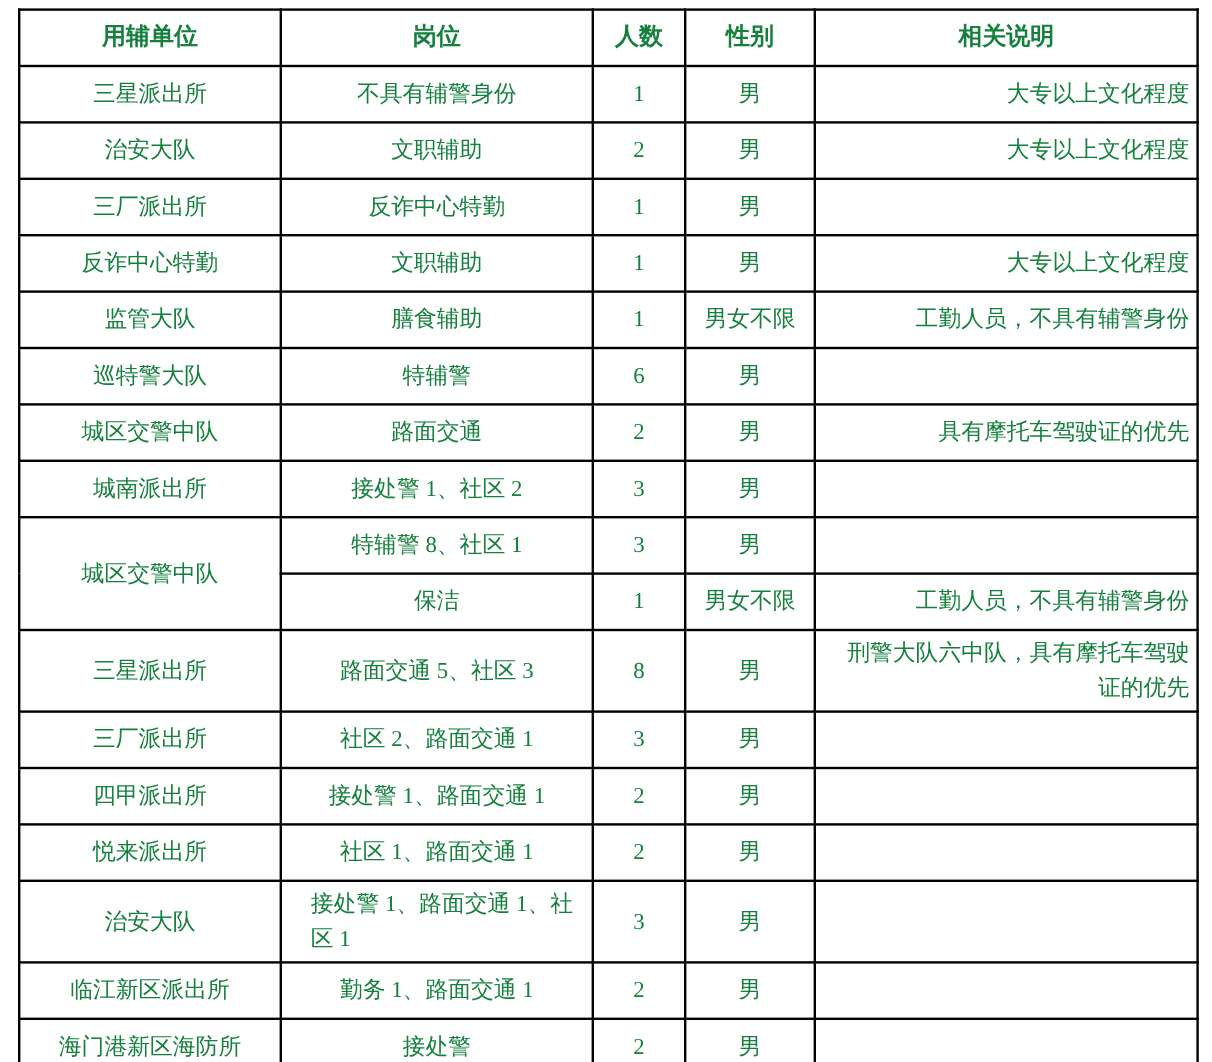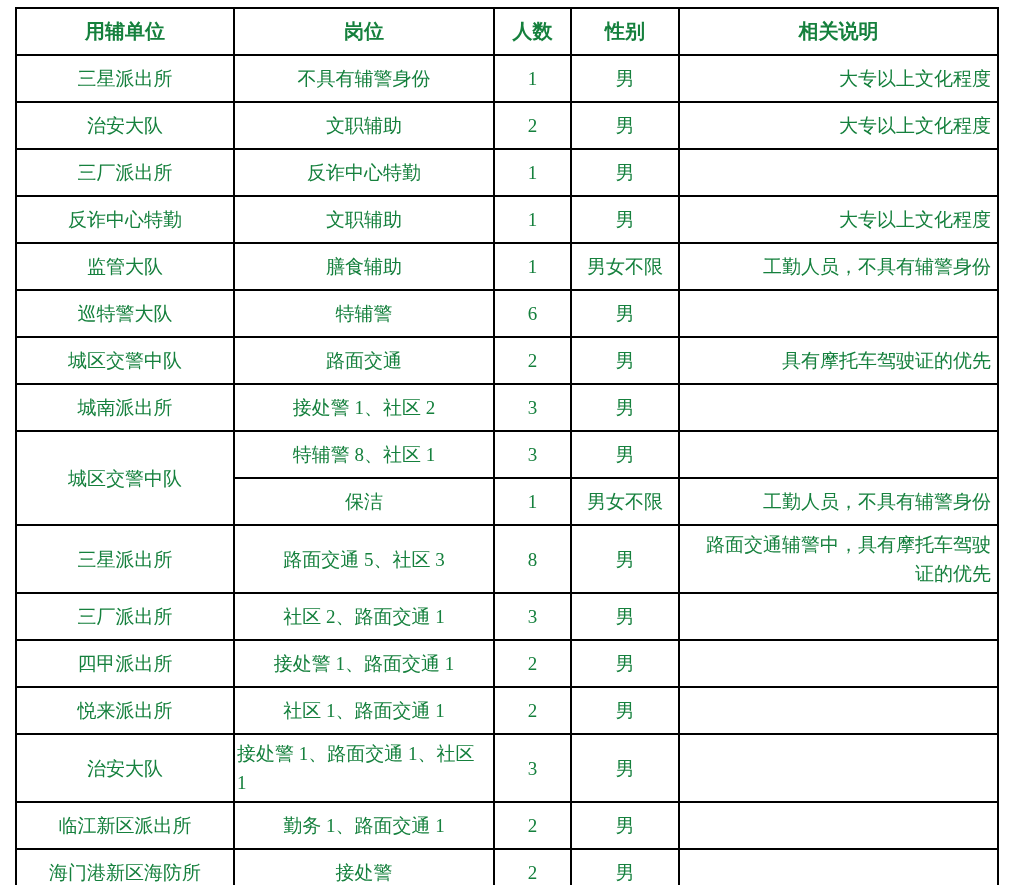--- a/index.html
+++ b/index.html
@@ -46,21 +46,21 @@
     font-size: 20px;
   }
   td[data-name="note-cell"] {
     text-align: right;
     padding-left: 10px;
     padding-right: 6px;
     margin-left: 34px;
   }
   td.align-left {
     text-align: left;
-    padding-left: 2px;
+    padding-left: 24px;
   }
 </style>
 </head>
 <body>
 
 <div class="page" data-name="document-page">
   <table class="recruit-table" data-name="recruitment-table">
     <colgroup>
       <col class="col-unit">
       <col class="col-position">
@@ -145,21 +145,21 @@
           <td data-name="position-cell">保洁</td>
           <td data-name="count-cell">1</td>
           <td data-name="gender-cell">男女不限</td>
           <td data-name="note-cell">工勤人员，不具有辅警身份</td>
         </tr>
         <tr data-name="table-row">
           <td data-name="unit-cell">三星派出所</td>
           <td data-name="position-cell">路面交通 5、社区 3</td>
           <td data-name="count-cell">8</td>
           <td data-name="gender-cell">男</td>
-          <td data-name="note-cell">路面交通辅警中，具有摩托车驾驶证的优先</td>
+          <td data-name="note-cell">刑警大队六中队，具有摩托车驾驶证的优先</td>
         </tr>
         <tr data-name="table-row">
           <td data-name="unit-cell">三厂派出所</td>
           <td data-name="position-cell">社区 2、路面交通 1</td>
           <td data-name="count-cell">3</td>
           <td data-name="gender-cell">男</td>
           <td data-name="note-cell"></td>
         </tr>
         <tr data-name="table-row">
           <td data-name="unit-cell">四甲派出所</td>

